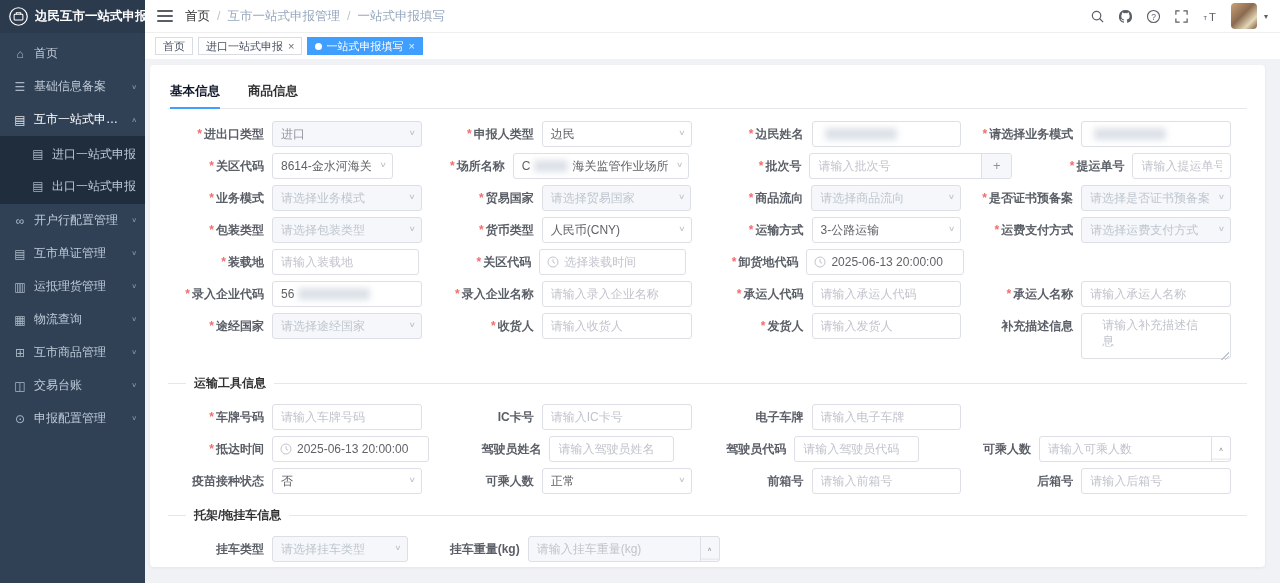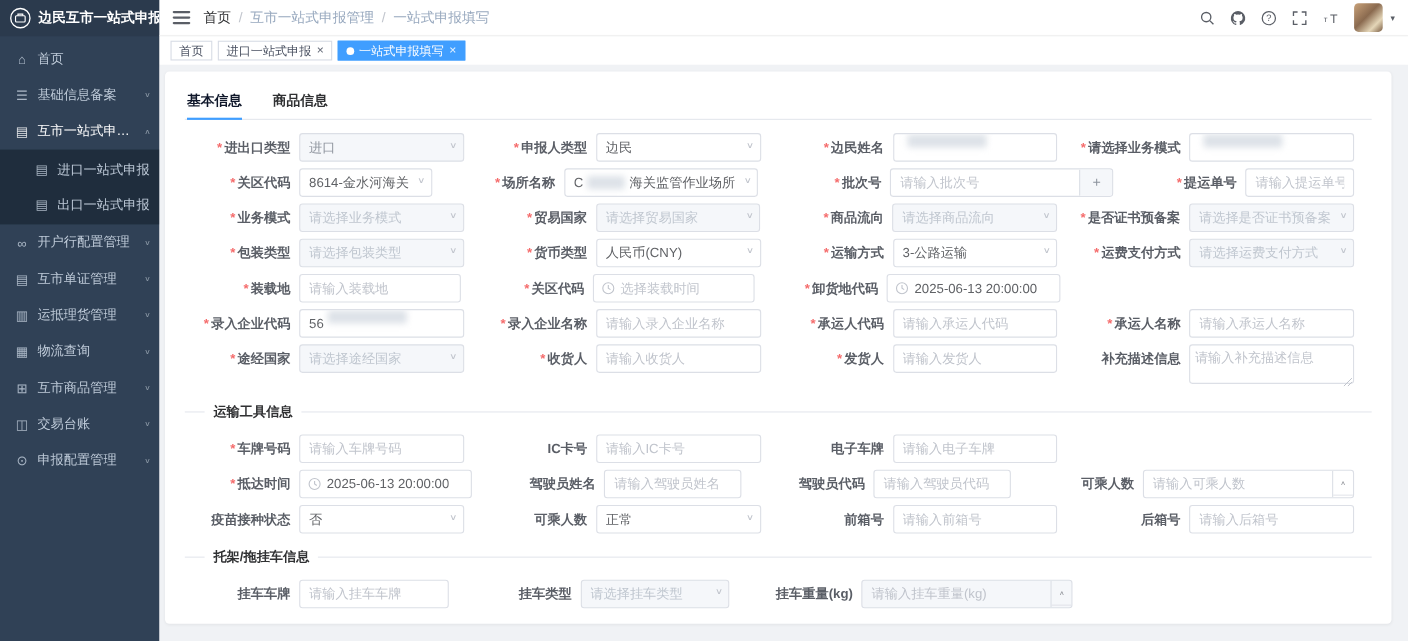--- a/index.html
+++ b/index.html
@@ -48,40 +48,40 @@
 
   
   .form-row{display:grid;grid-template-columns:repeat(4,1fr);margin-bottom:5px}
   .field{display:flex;align-items:flex-start;min-height:27px}
   .flabel{width:104px;flex:none;text-align:right;padding:6px 8px 0 0;font-size:12px;font-weight:700;color:#5a5e66;line-height:1.25;white-space:nowrap}
   .req{color:#f56c6c;font-style:normal;margin-right:2px;font-weight:700}
   .fctl{flex:1;margin-right:16px;position:relative;min-width:0}
   .ctl{width:100%;height:26px;border:1px solid #dcdfe6;border-radius:3px;background:#fff;font-size:12px;color:#606266;line-height:24px}
   .inp{padding:0 8px;outline:none}
   .inp::placeholder,.ginp::placeholder,.ninp::placeholder,.ta::placeholder{color:#c0c4cc}
-  .inpbox{padding:0 8px;display:flex;align-items:flex-start;overflow:hidden}
+  .inpbox{padding:0 8px;display:flex;align-items:center;overflow:hidden}
   .sel{padding:0 20px 0 8px;display:flex;align-items:center;cursor:pointer;overflow:hidden;white-space:nowrap}
   .sel-text{overflow:hidden;text-overflow:ellipsis;white-space:nowrap;display:flex;align-items:center}
   .sel-text.ph{color:#c0c4cc}
   .caret{position:absolute;right:6px;top:50%;transform:translateY(-55%) scaleY(.75);font-size:10px;color:#c0c4cc}
   .disabled{background:#f5f7fa;cursor:not-allowed}
   .disabled .sel-text{color:#b8bfc9}
   .disabled .sel-text:not(.ph){color:#8f959e}
   .disabled.sel .sel-text.ph{color:#bfc6cf}
   .dt{padding-left:7px}
   .clock{margin-right:5px;line-height:0;flex:none}
   .group{display:flex;padding:0;overflow:hidden}
   .ginp{flex:1;border:none;outline:none;padding:0 8px;font-size:12px;color:#3b82f6;min-width:0;background:transparent}
   .gappend{width:30px;flex:none;background:#f5f7fa;border-left:1px solid #dcdfe6;display:flex;align-items:center;justify-content:center;color:#8c939d;font-size:13px;cursor:pointer}
   .numbox{display:flex;padding:0;overflow:hidden}
   .ninp{flex:1;border:none;outline:none;padding:0 8px;font-size:12px;color:#606266;min-width:0;background:transparent}
   .stepper{width:19px;flex:none;border-left:1px solid #dcdfe6;display:flex;flex-direction:column;cursor:pointer}
   .stepper span{flex:1;display:flex;align-items:center;justify-content:center;font-size:7px;color:#909399;transform:scaleY(.8)}
   .st-up{border-bottom:1px solid #dcdfe6}
-  .ta{height:36px;resize:none;padding:4px 4px;outline:none;font-family:Liberation Serif, serif;line-height:1.3}
+  .ta{height:46px;resize:none;padding:4px 20px;outline:none;font-family:Liberation Serif, serif;line-height:1.3}
   .ta-wrap{position:relative}
   .ta-corner{position:absolute;right:2px;bottom:3px;width:8px;height:8px;pointer-events:none;
     background:linear-gradient(135deg,transparent 0 50%,#c0c4cc 50% 57%,transparent 57% 72%,#c0c4cc 72% 79%,transparent 79%)}
   .blur{display:inline-block;width:72px;height:12px;border-radius:2px;background:#dde2e8;filter:blur(3px);margin-left:4px;flex:none}
   .blur.sm{width:34px}
   .val{flex:none}
 
   .sec-divider{display:flex;align-items:center;margin:12px 0 12px 0}
   .dv-line{height:1px;background:#e4e7ed}
   .dv-line.short{width:18px;margin-right:8px}
@@ -545,24 +545,20 @@
               <div class="fctl"><input class="ctl inp" placeholder="请输入后箱号" style=""></div>
             </div>
           </div>
           <div class="sec-divider">
             <span class="dv-line short"></span>
             <span class="sec-title">托架/拖挂车信息</span>
             <span class="dv-line long"></span>
           </div>
           <div class="form-row">
             <div class="field">
-              <label class="flabel"><span>挂车车牌</span></label>
-              <div class="fctl"><input class="ctl inp" placeholder="请输入挂车车牌" style=""></div>
-            </div>
-            <div class="field">
               <label class="flabel"><span>挂车类型</span></label>
               <div class="fctl">
                 <div class="ctl sel disabled">
                   <span class="sel-text ph">请选择挂车类型</span>
                   <span class="caret">∨</span>
                 </div>
               </div>
             </div>
             <div class="field">
               <label class="flabel"><span>挂车重量(kg)</span></label>

